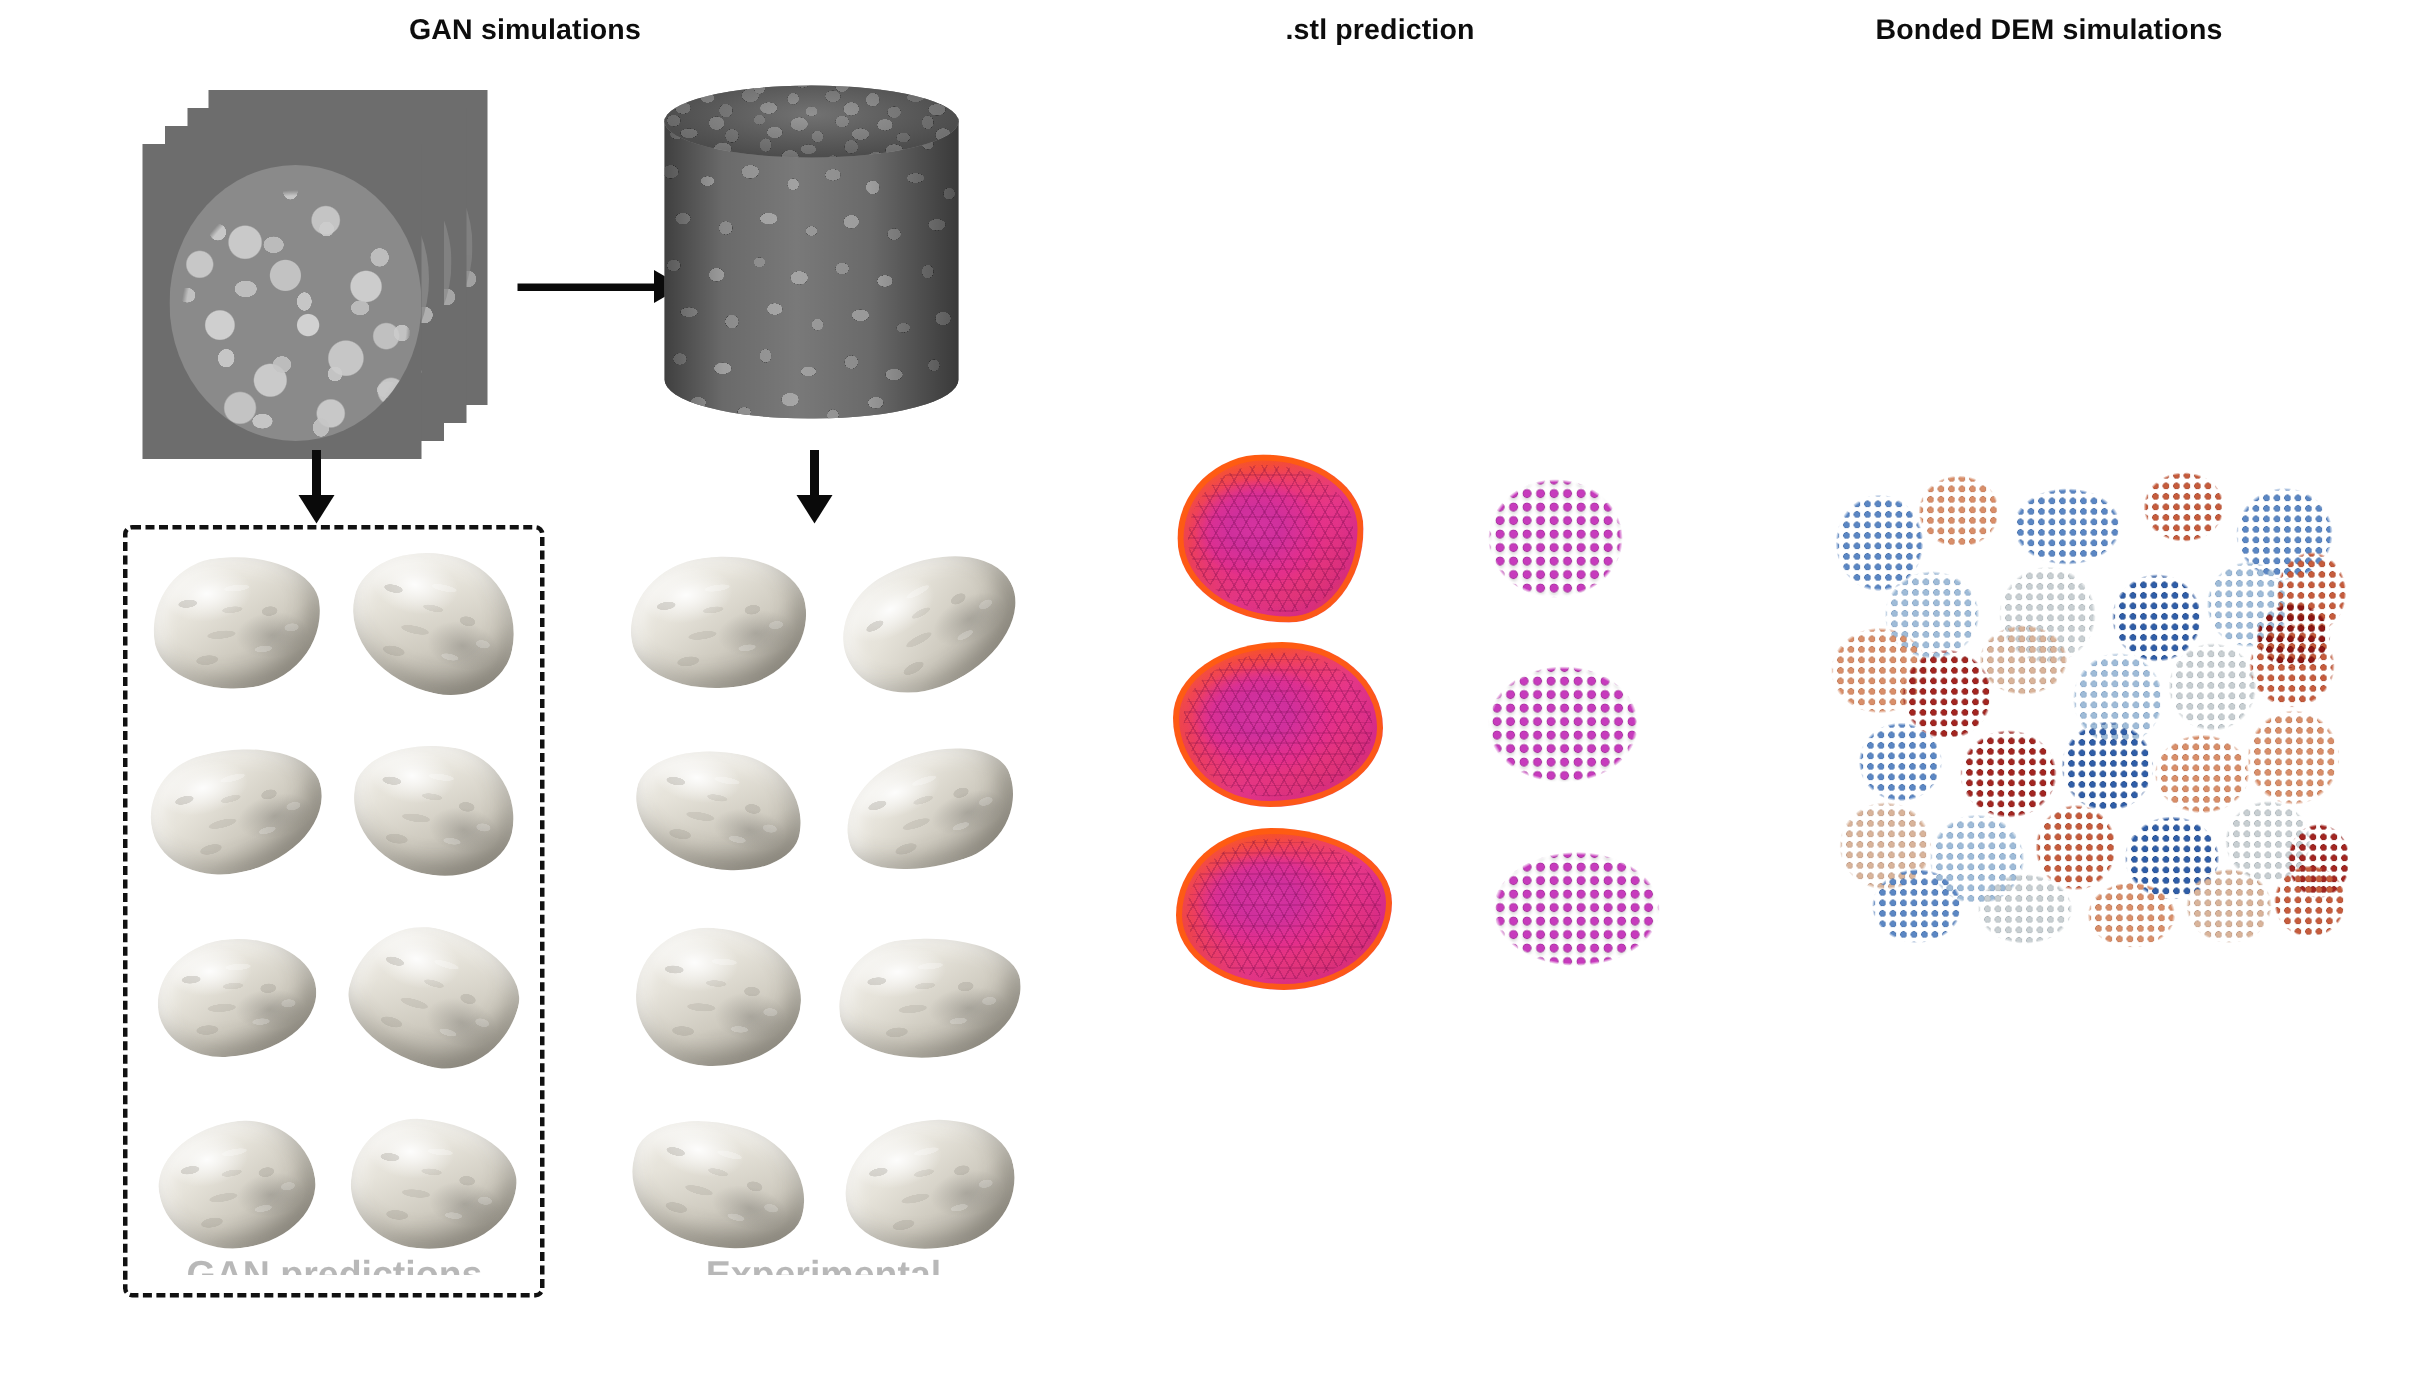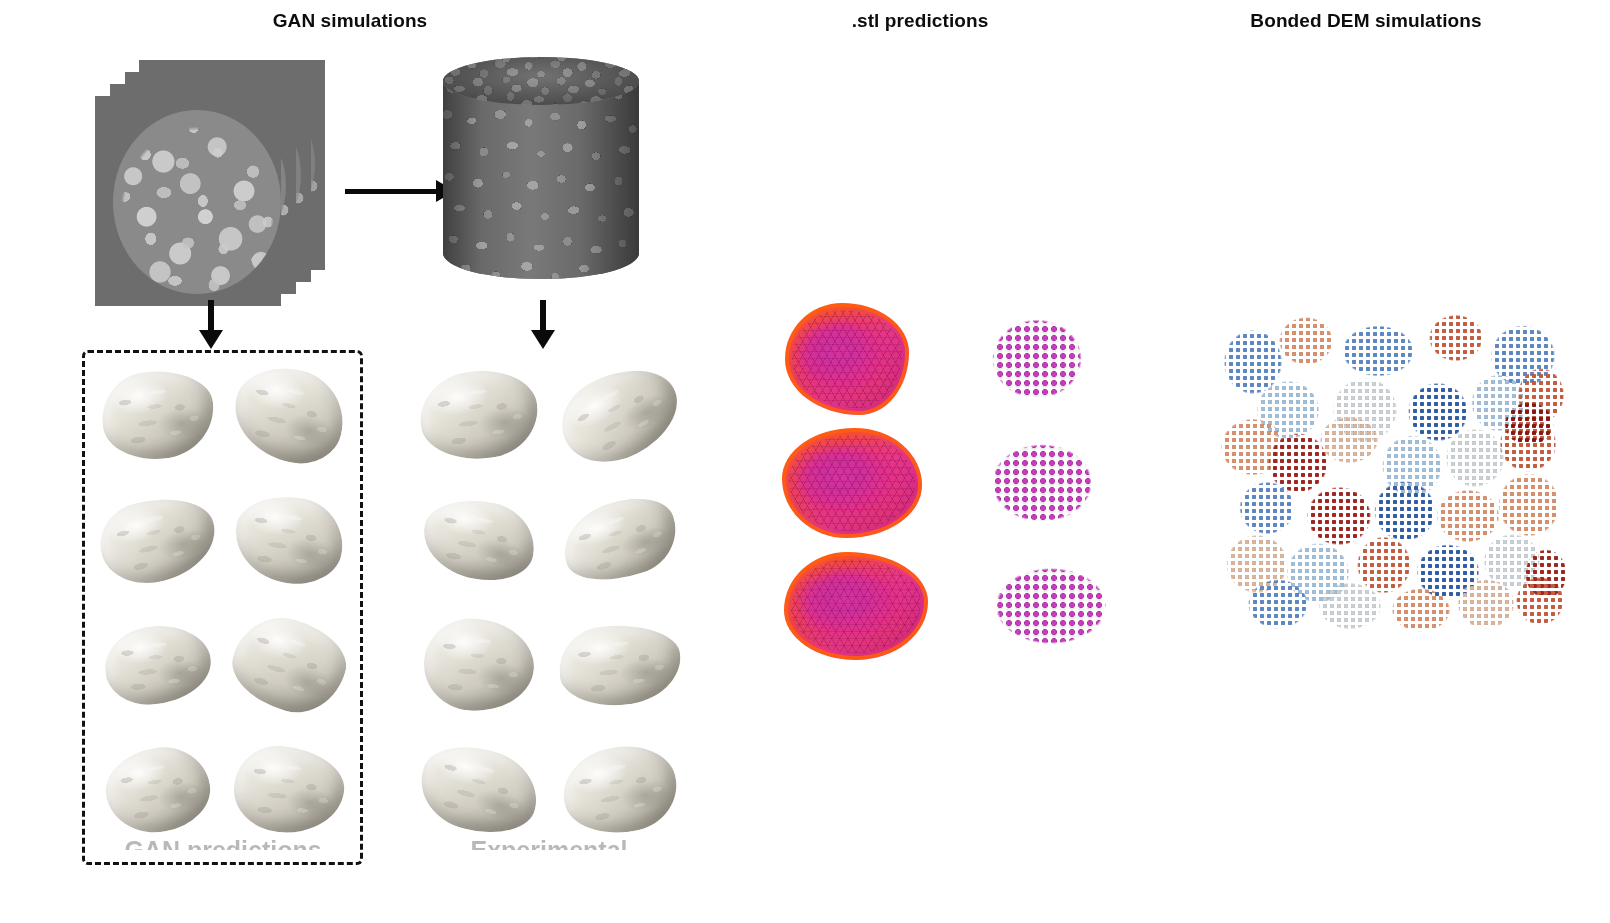--- a/index.html
+++ b/index.html
@@ -336,21 +336,21 @@
     -webkit-mask-image: radial-gradient(ellipse 50% 50% at 50% 50%, #000 70%, transparent 75%);
     mask-image: radial-gradient(ellipse 50% 50% at 50% 50%, #000 70%, transparent 75%);
   }
 </style>
 </head>
 <body>
 
 <div id="figure">
 
   <div id="title-gan" class="col-title">GAN simulations</div>
-  <div id="title-stl" class="col-title">.stl predictions</div>
+  <div id="title-stl" class="col-title">.stl prediction</div>
   <div id="title-dem" class="col-title">Bonded DEM simulations</div>
 
   <div id="slice-stack">
     <div class="slice" style="left:44px; top:0px;">
       <div class="grain-field" style="opacity:.55"></div>
       <div class="disc" style="left:26px; top:26px; width:150px; height:156px; opacity:.65"></div>
     </div>
     <div class="slice" style="left:30px; top:12px;">
       <div class="grain-field" style="opacity:.6"></div>
       <div class="disc" style="left:26px; top:24px; width:150px; height:158px; opacity:.7"></div>

